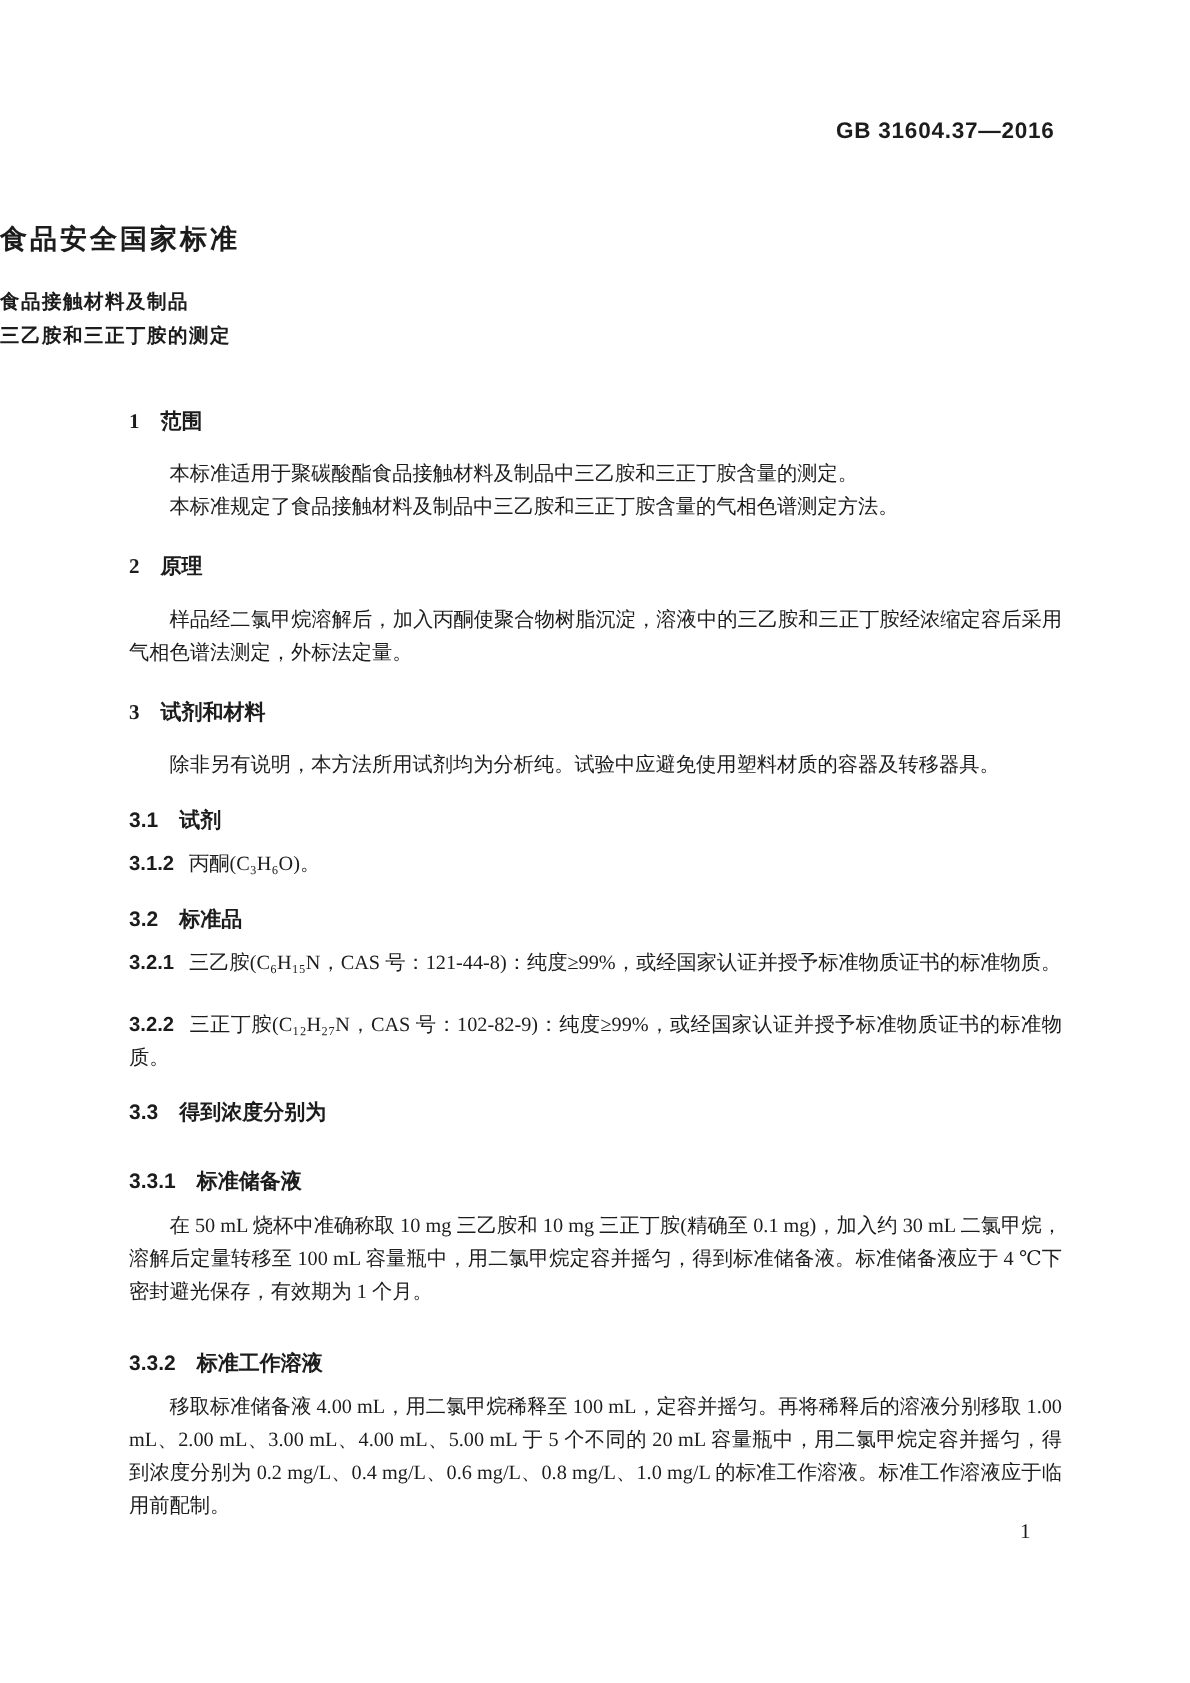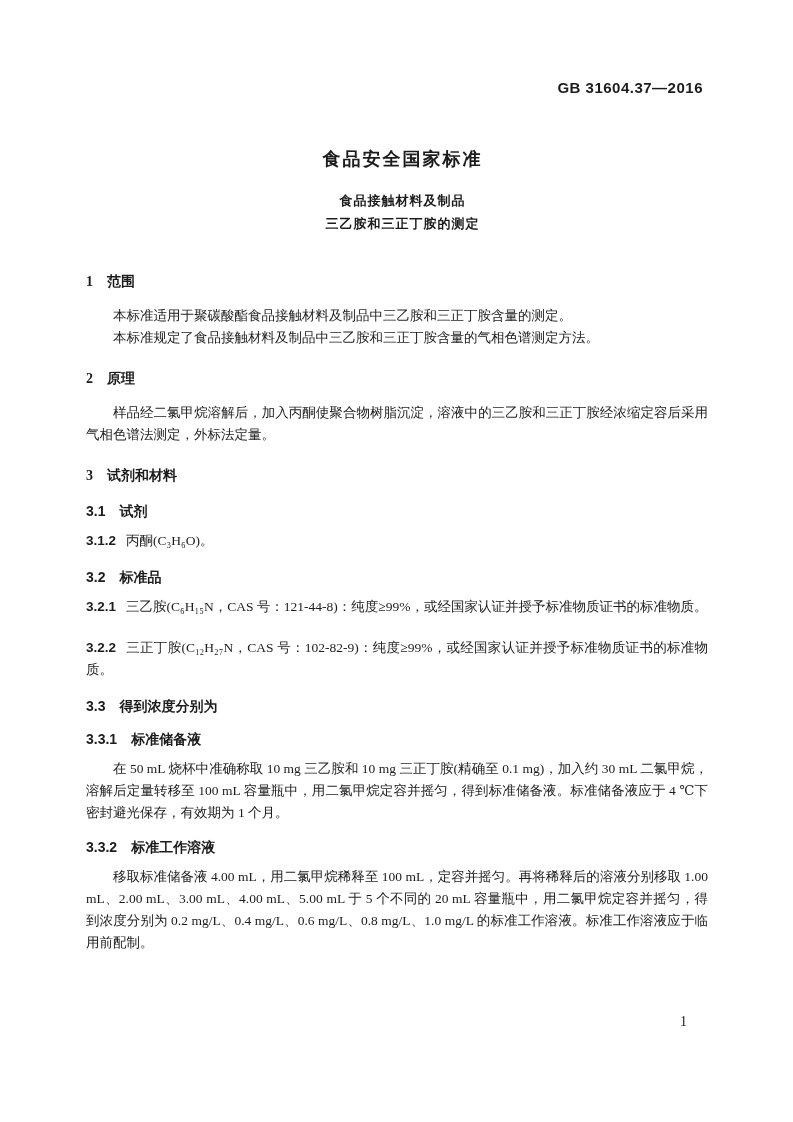--- a/index.html
+++ b/index.html
@@ -24,24 +24,22 @@
     font-family: "Liberation Sans", "DejaVu Sans", sans-serif;
     font-weight: bold;
     font-size: 15px;
     letter-spacing: 0.5px;
   }
   .title-block {
     position: absolute;
     top: 147px;
     left: 0;
     right: 0;
-    text-align: center;
     font-family: "Liberation Sans", "DejaVu Sans", sans-serif;
     font-weight: bold;
-    padding-left: 12px;
   }
   .title-main {
     margin: 0;
     font-size: 18px;
     letter-spacing: 2px;
   }
   .title-sub {
     margin-top: 18px;
     font-size: 13px;
     line-height: 23px;
@@ -59,21 +57,21 @@
   .content h2, .content h3, .content h4 {
     font-family: "Liberation Sans", "DejaVu Sans", sans-serif;
     font-size: 14px;
     font-weight: bold;
     line-height: 20px;
     text-align: left;
   }
   h2.sec { margin: 20px 0 13px 0; font-family: Liberation Serif, serif; }
   h2.sec.first { margin-top: 0; }
   h3.sub { margin: 15px 0 9px 0; }
-  h4.subsub { margin: 13px 0 9px 0; }
+  h4.subsub { margin: 26px 0 9px 0; }
   .hnum { margin-right: 14px; }
   .content p { margin: 0; }
   p.indent { text-indent: 2em; }
   p.gap { margin-top: 19px; }
   .cnum {
     font-family: "Liberation Sans", "DejaVu Sans", sans-serif;
     font-weight: bold;
     margin-right: 10px;
   }
   .page-number {
@@ -101,20 +99,21 @@
   <div class="content">
 
     <h2 class="sec first"><span class="hnum">1</span><span>范围</span></h2>
     <p class="indent">本标准适用于聚碳酸酯食品接触材料及制品中三乙胺和三正丁胺含量的测定。</p>
     <p class="indent">本标准规定了食品接触材料及制品中三乙胺和三正丁胺含量的气相色谱测定方法。</p>
 
     <h2 class="sec"><span class="hnum">2</span><span>原理</span></h2>
     <p class="indent">样品经二氯甲烷溶解后，加入丙酮使聚合物树脂沉淀，溶液中的三乙胺和三正丁胺经浓缩定容后采用气相色谱法测定，外标法定量。</p>
 
     <h2 class="sec"><span class="hnum">3</span><span>试剂和材料</span></h2>
+    <p class="indent">除非另有说明，本方法所用试剂均为分析纯。试验中应避免使用塑料材质的容器及转移器具。</p>
 
     <h3 class="sub"><span class="hnum">3.1</span><span>试剂</span></h3>
     <p class="clause"><span class="cnum">3.1.2</span><span>丙酮(C₃H₆O)。</span></p>
 
     <h3 class="sub"><span class="hnum">3.2</span><span>标准品</span></h3>
     <p class="clause"><span class="cnum">3.2.1</span><span>三乙胺(C₆H₁₅N，CAS 号：121-44-8)：纯度≥99%，或经国家认证并授予标准物质证书的标准物质。</span></p>
     <p class="clause gap"><span class="cnum">3.2.2</span><span>三正丁胺(C₁₂H₂₇N，CAS 号：102-82-9)：纯度≥99%，或经国家认证并授予标准物质证书的标准物质。</span></p>
 
     <h3 class="sub"><span class="hnum">3.3</span><span>得到浓度分别为</span></h3>
 

